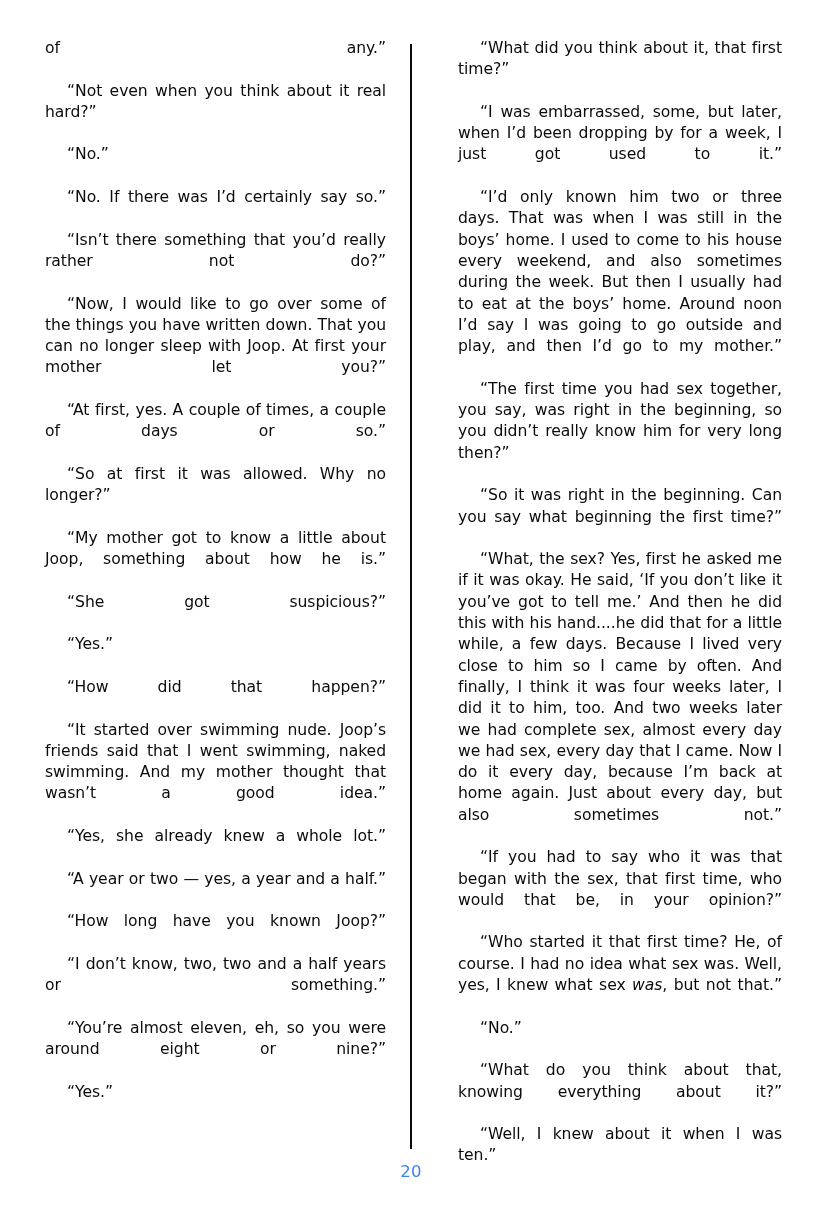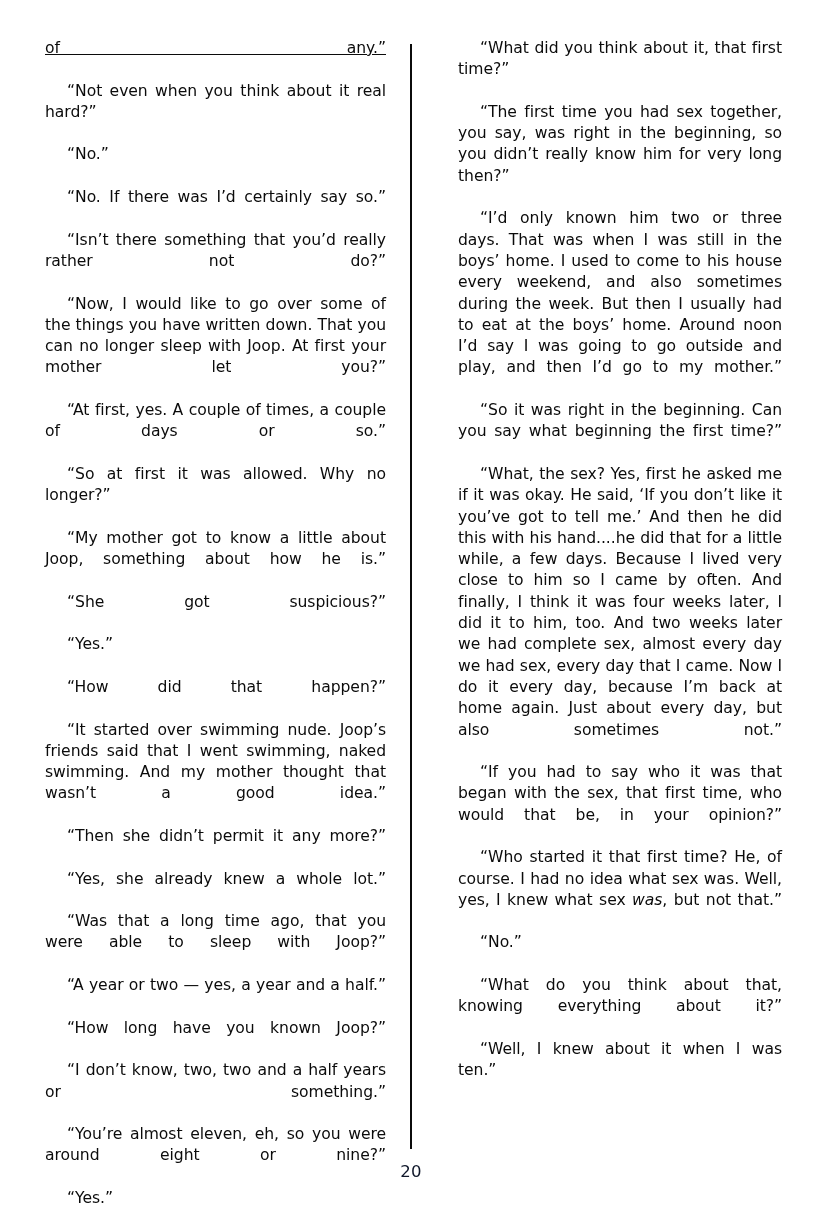--- a/index.html
+++ b/index.html
@@ -54,21 +54,20 @@
   }
 
   .column p {
     margin: 0;
     text-indent: 22px;
     text-align: justify;
   }
 
   .column p.no-indent {
     text-indent: 0;
-    text-decoration: underline;
   }
 
   
   .column p::after {
     content: "";
     display: inline-block;
     width: 100%;
   }
 
   .divider {
@@ -81,21 +80,21 @@
   }
 
   .page-number {
     position: absolute;
     left: 0;
     top: 1162px;
     width: 822px;
     text-align: center;
     font-size: 16.5px;
     line-height: 20px;
-    color: #0f172a;
+    color: #3b82f6;
     letter-spacing: 0.3px;
   }
 
   .ital {
     font-style: italic;
     margin-top: 36px;
   }
 </style>
 </head>
 <body>
@@ -111,34 +110,33 @@
         <p>“No. If there was I’d certainly say so.”</p>
         <p>“Isn’t there something that you’d really rather not do?”</p>
         <p>“Now, I would like to go over some of the things you have written down. That you can no longer sleep with Joop. At first your mother let you?”</p>
         <p>“At first, yes. A couple of times, a couple of days or so.”</p>
         <p>“So at first it was allowed. Why no longer?”</p>
         <p>“My mother got to know a little about Joop, something about how he is.”</p>
         <p>“She got suspicious?”</p>
         <p>“Yes.”</p>
         <p>“How did that happen?”</p>
         <p>“It started over swimming nude. Joop’s friends said that I went swimming, naked swimming. And my mother thought that wasn’t a good idea.”</p>
-        <p>“Then she didn’t permit it any more?”</p>
         <p>“Yes, she already knew a whole lot.”</p>
-        <p>“Was that a long time ago, that you were able to sleep with Joop?”</p>
         <p>“A year or two — yes, a year and a half.”</p>
         <p>“How long have you known Joop?”</p>
         <p>“I don’t know, two, two and a half years or something.”</p>
         <p>“You’re almost eleven, eh, so you were around eight or nine?”</p>
         <p>“Yes.”</p>
       </div>
 
     <div class="column column-right">
         <p>“What did you think about it, that first time?”</p>
+        <p>“I was embarrassed, some, but later, when I’d been dropping by for a week, I just got used to it.”</p>
+        <p>“I’d only known him two or three days. That was when I was still in the boys’ home. I used to come to his house every weekend, and also sometimes during the week. But then I usually had to eat at the boys’ home. Around noon I’d say I was going to go outside and play, and then I’d go to my mother.”</p>
         <p>“The first time you had sex together, you say, was right in the beginning, so you didn’t really know him for very long then?”</p>
-        <p>“I’d only known him two or three days. That was when I was still in the boys’ home. I used to come to his house every weekend, and also sometimes during the week. But then I usually had to eat at the boys’ home. Around noon I’d say I was going to go outside and play, and then I’d go to my mother.”</p>
         <p>“So it was right in the beginning. Can you say what beginning the first time?”</p>
         <p>“What, the sex? Yes, first he asked me if it was okay. He said, ‘If you don’t like it you’ve got to tell me.’ And then he did this with his hand....he did that for a little while, a few days. Because I lived very close to him so I came by often. And finally, I think it was four weeks later, I did it to him, too. And two weeks later we had complete sex, almost every day we had sex, every day that I came. Now I do it every day, because I’m back at home again. Just about every day, but also sometimes not.”</p>
         <p>“If you had to say who it was that began with the sex, that first time, who would that be, in your opinion?”</p>
         <p><span>“Who started it that first time? He, of course. I had no idea what sex was. Well, yes, I knew what sex </span><span class="ital">was</span><span>, but not that.”</span></p>
         <p>“No.”</p>
         <p>“What do you think about that, knowing everything about it?”</p>
         <p>“Well, I knew about it when I was ten.”</p>
       </div>
 
   </div>

